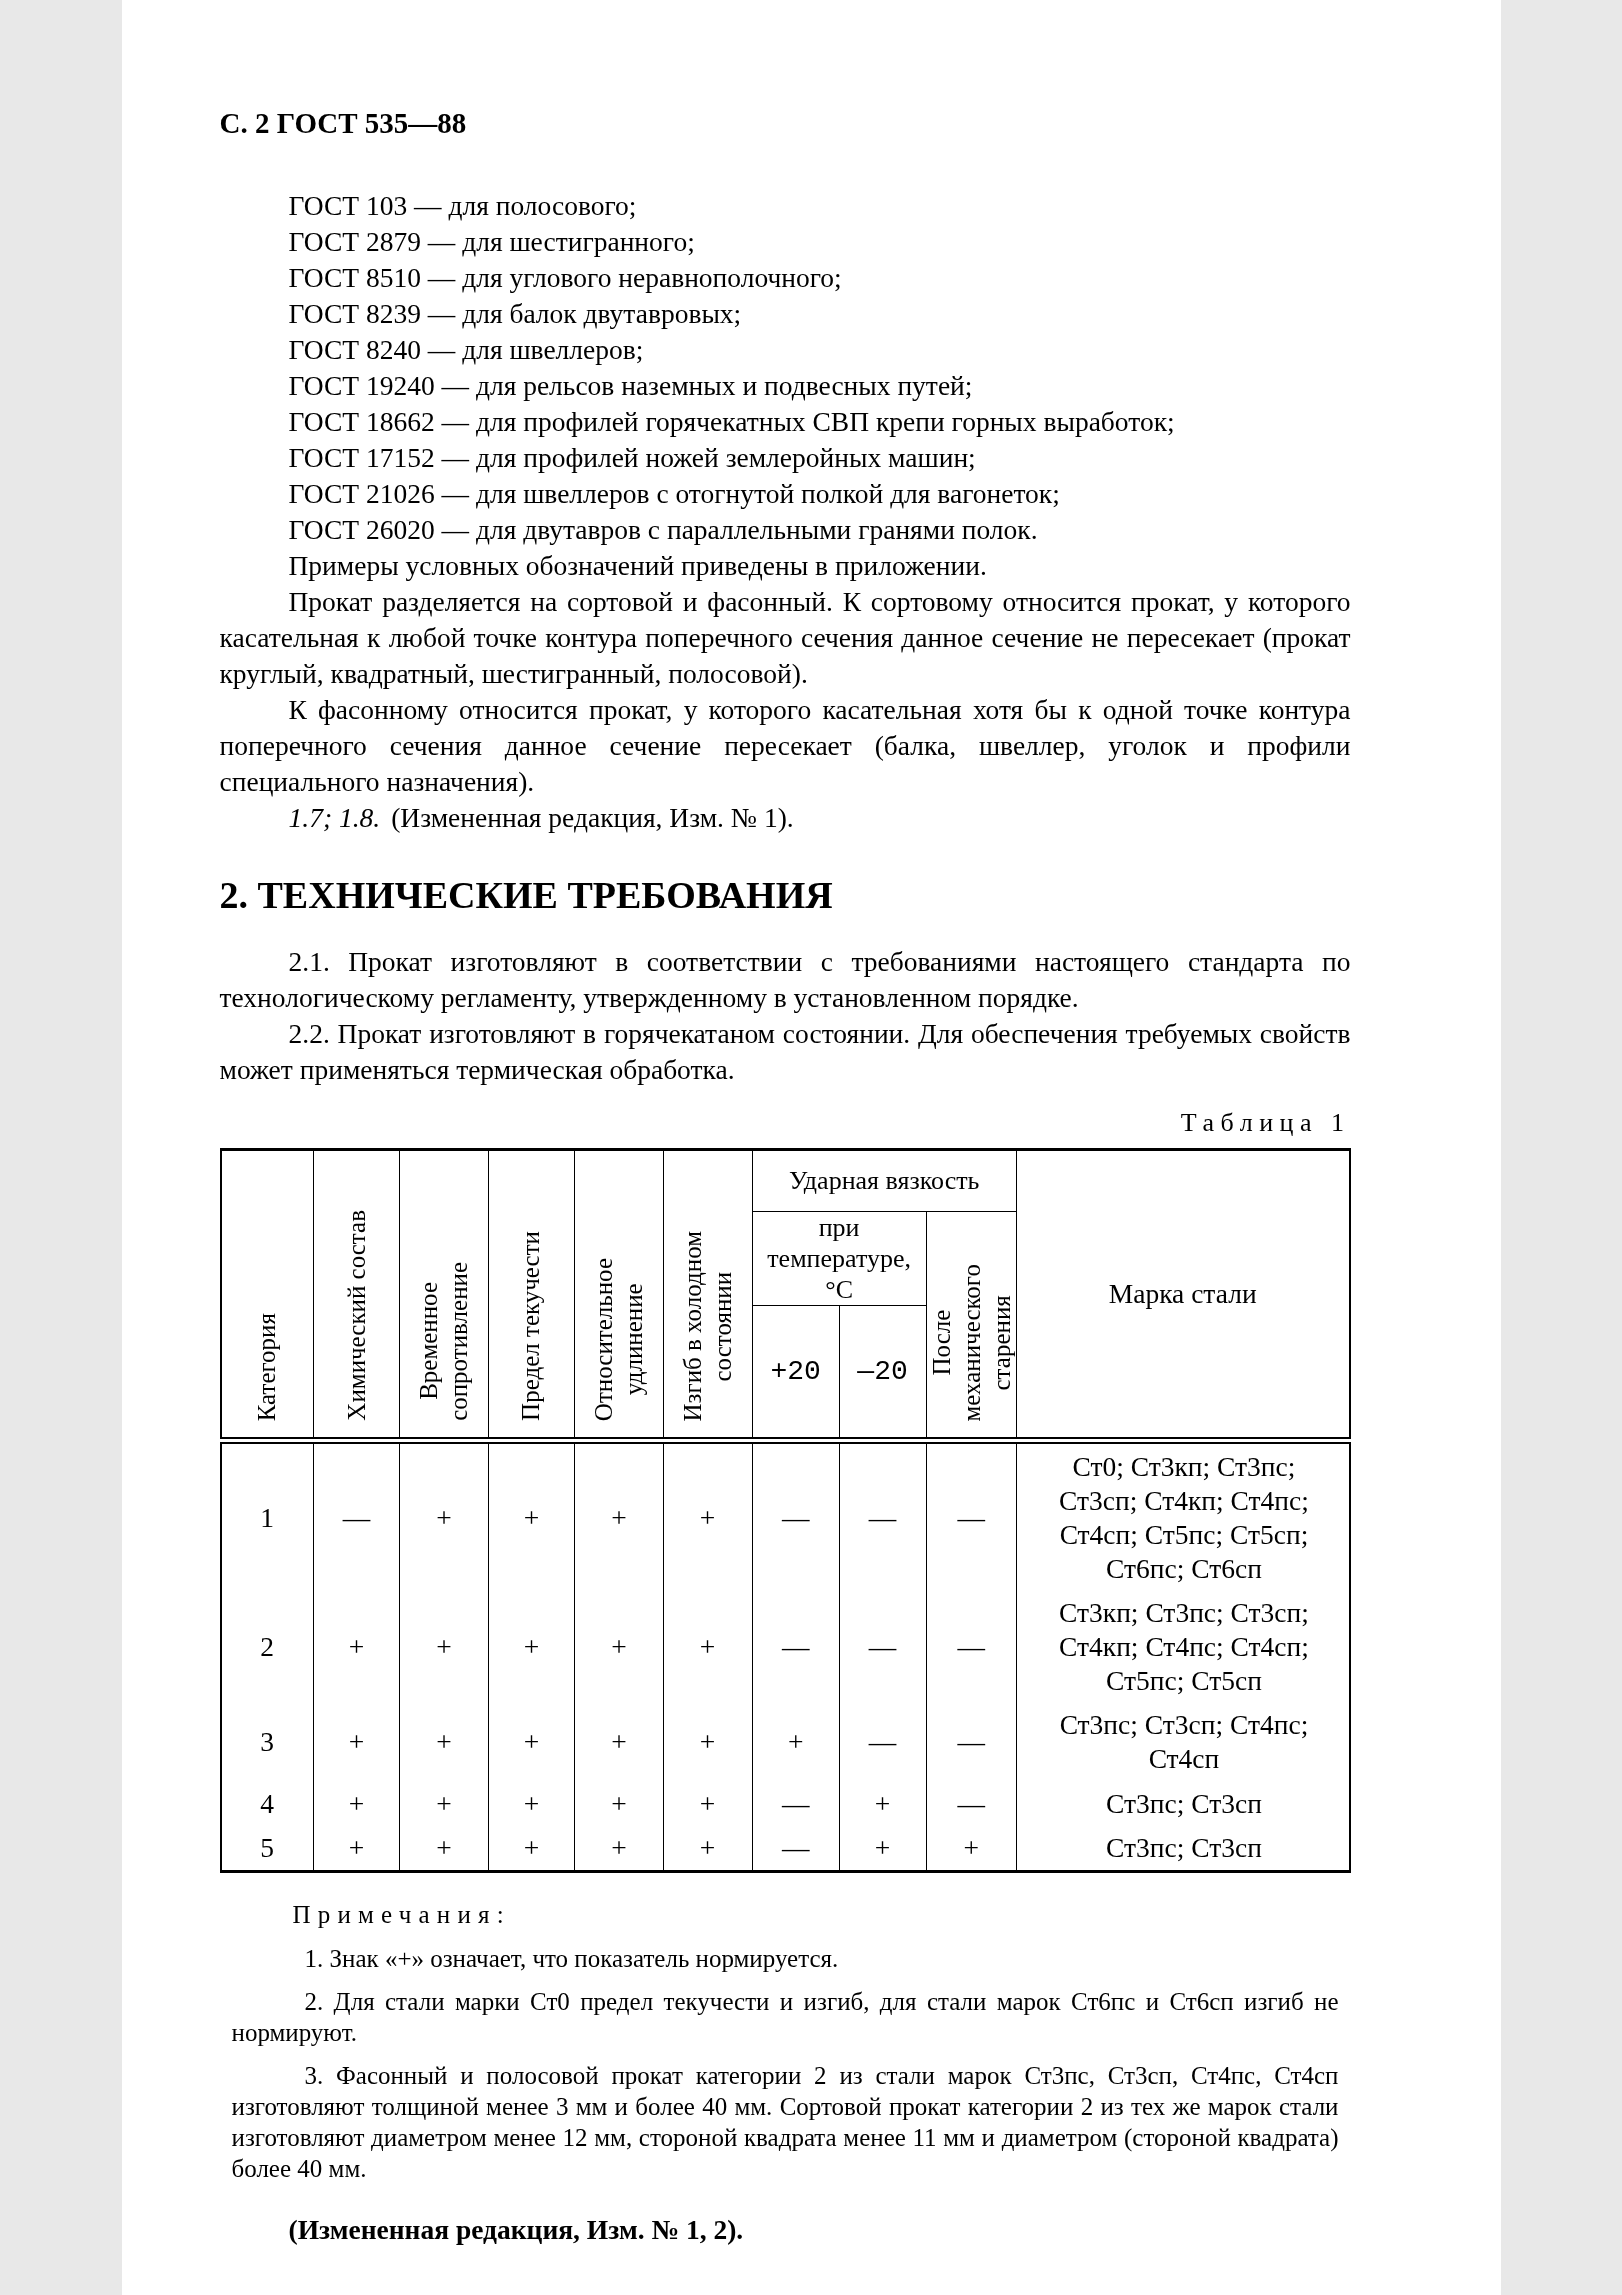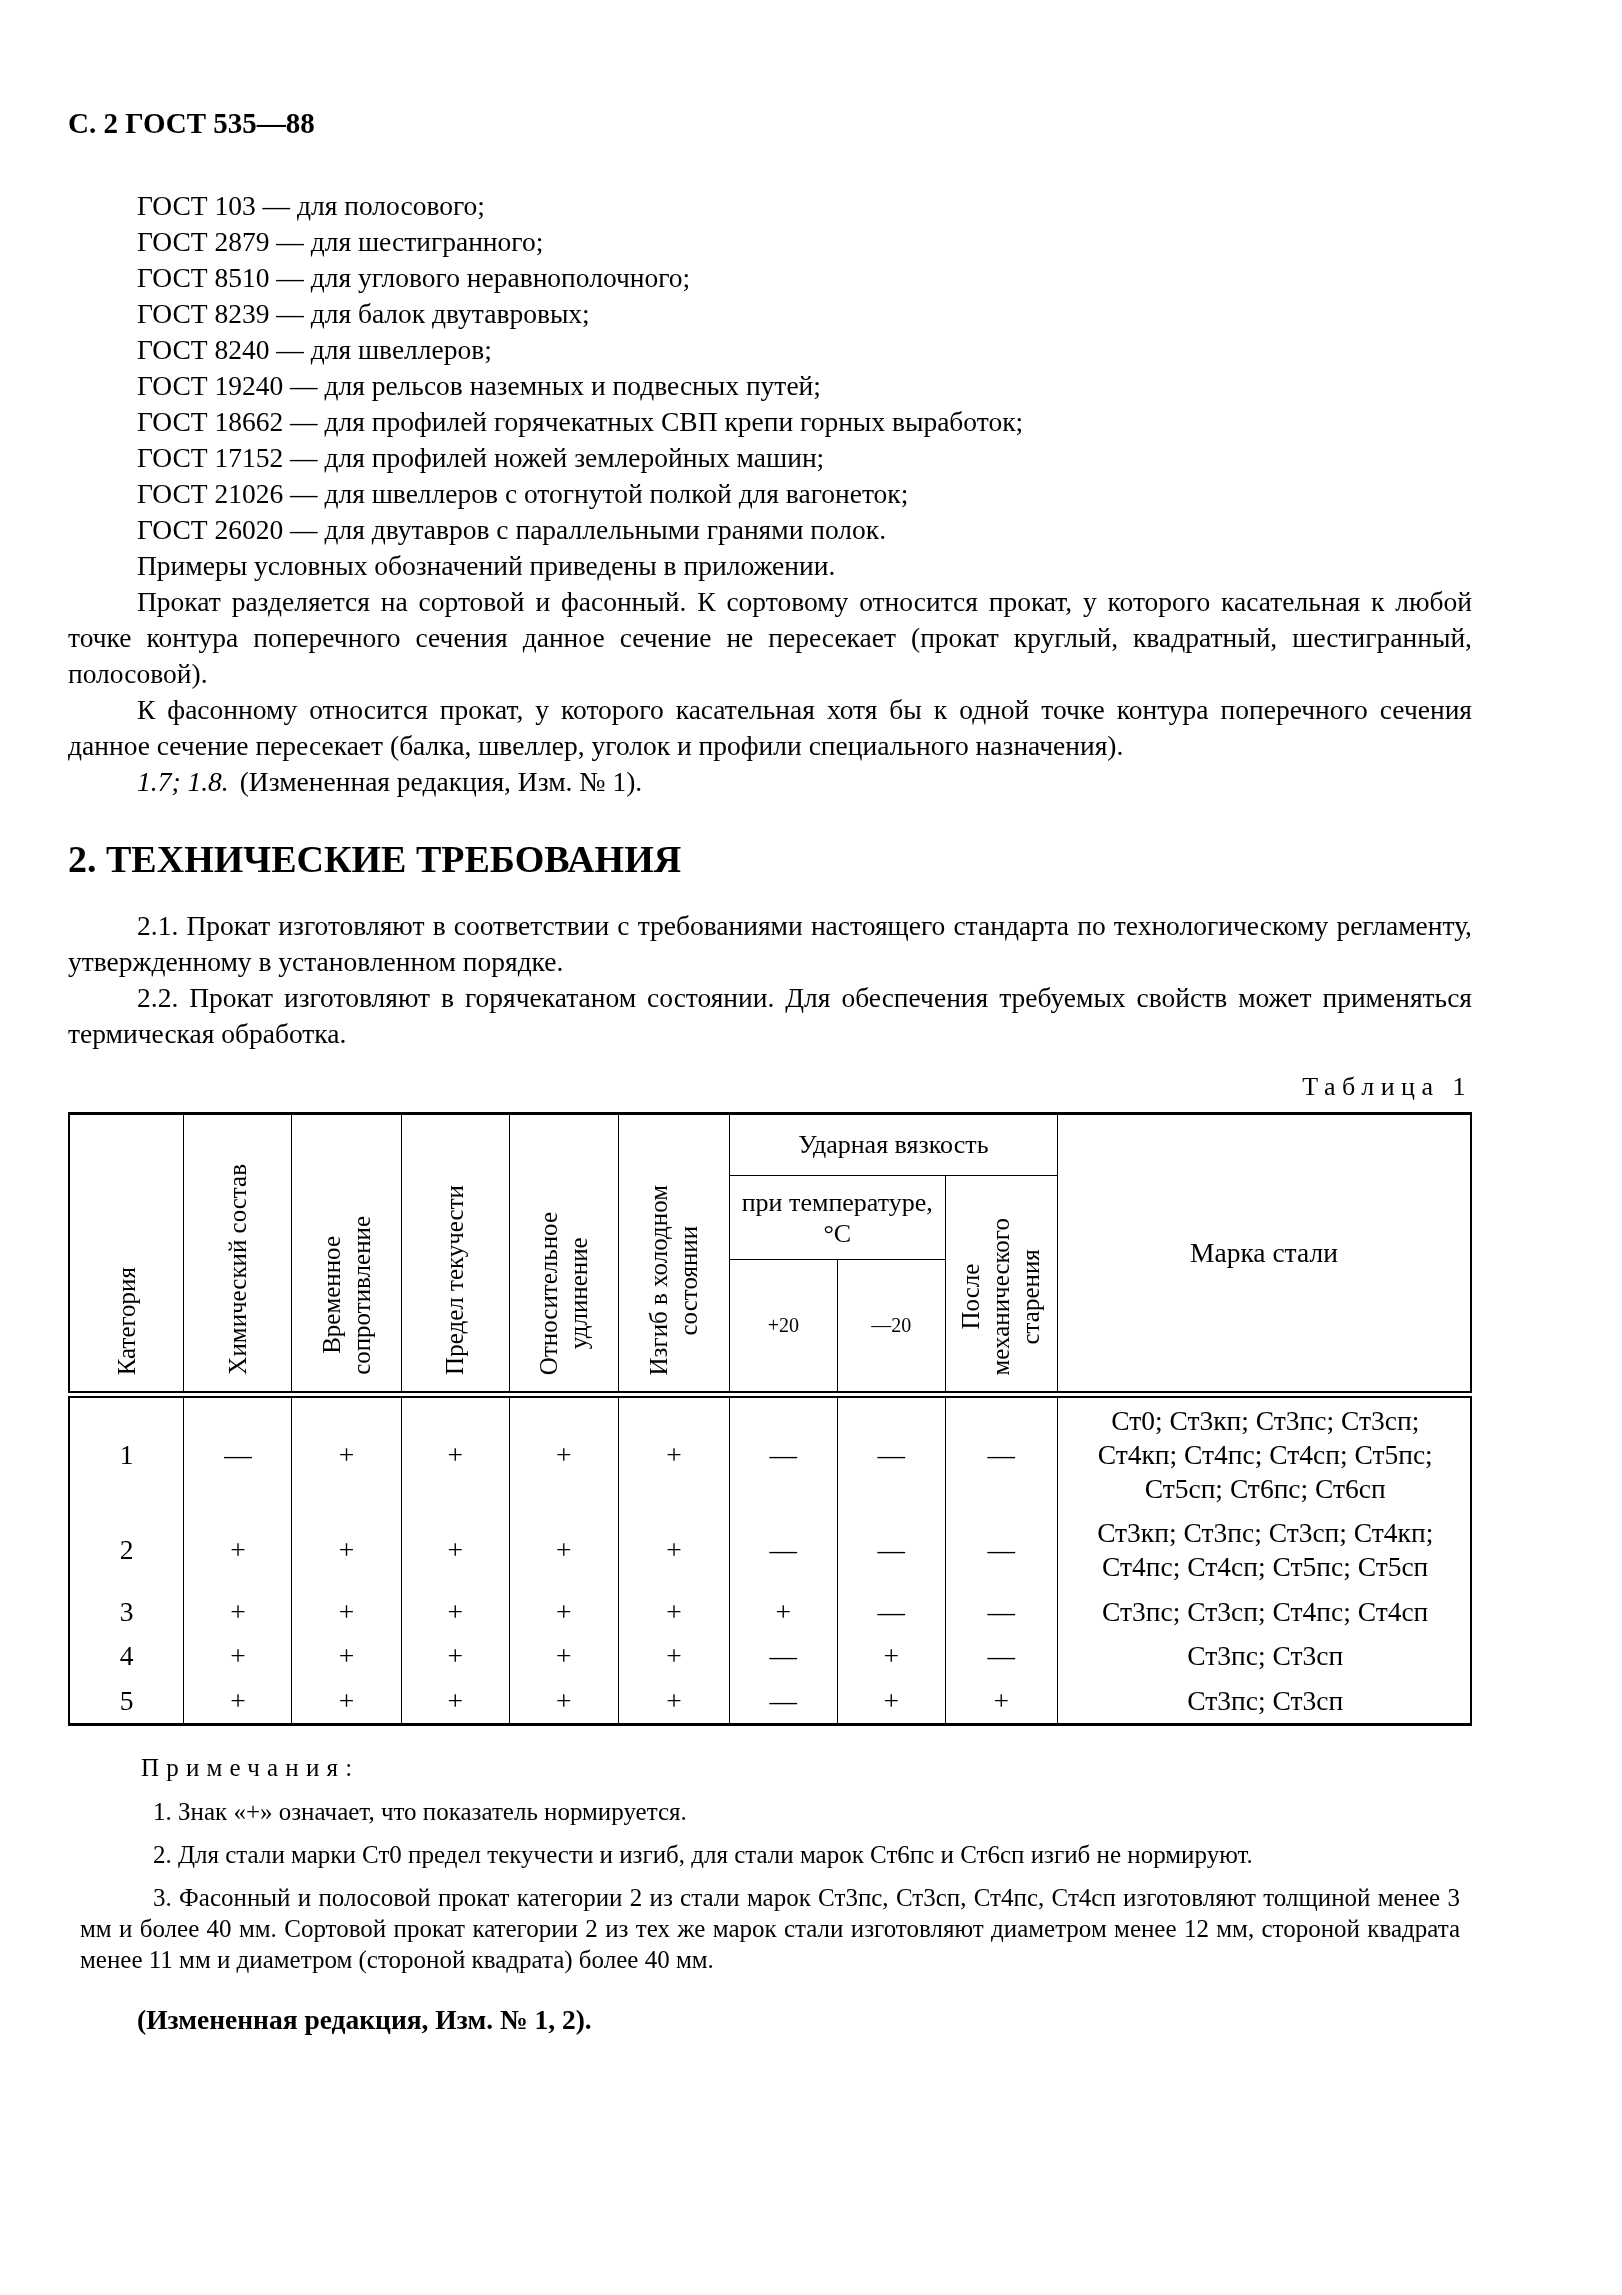--- a/index.html
+++ b/index.html
@@ -1,25 +1,25 @@
 <!DOCTYPE html>
 <html lang="ru" style="font-size:10.5px"><head>
 <meta charset="utf-8">
 <style>
   html, body { margin: 0; padding: 0; background: #e8e8e8; }
   .page {
     position: relative;
-    width: 1622px;
+    width: 1379px;
     height: 2295px;
     margin: 0 auto;
     background: #ffffff;
     color: #000000;
     font-family: "Liberation Serif", "DejaVu Serif", serif;
     box-sizing: border-box;
-    padding: 105px 150px 0 68px;
+    padding: 105px 150px 0 98px;
     overflow: hidden;
   }
 
   .doc-header {
     font-size: 29px;
     font-weight: bold;
     line-height: 36px;
   }
 
   .gost-list { margin-top: 47px; }
@@ -91,21 +91,21 @@
   .vtext {
     display: inline-block;
     writing-mode: vertical-rl;
     transform: rotate(180deg);
     white-space: pre-line;
     font-size: 25px;
     line-height: 30px;
   }
   th.impact-head { font-size: 26px; text-align: center; vertical-align: middle; }
   th.attemp { font-size: 26px; text-align: center; vertical-align: middle; white-space: pre-line; line-height: 31px; }
-  th.temp-val { font-size: 20px; vertical-align: middle; }
+  th.temp-val { font-size: 28px; vertical-align: middle; font-family: Liberation Mono, monospace; }
   th.grade-head { font-size: 27.5px; text-align: center; vertical-align: middle; }
 
   .gost-table tbody td {
     border-top: 0;
     border-bottom: 0;
     font-size: 27.5px;
     text-align: center;
     vertical-align: middle;
   }
   .gost-table tbody tr.br1 { height: 106px; }

